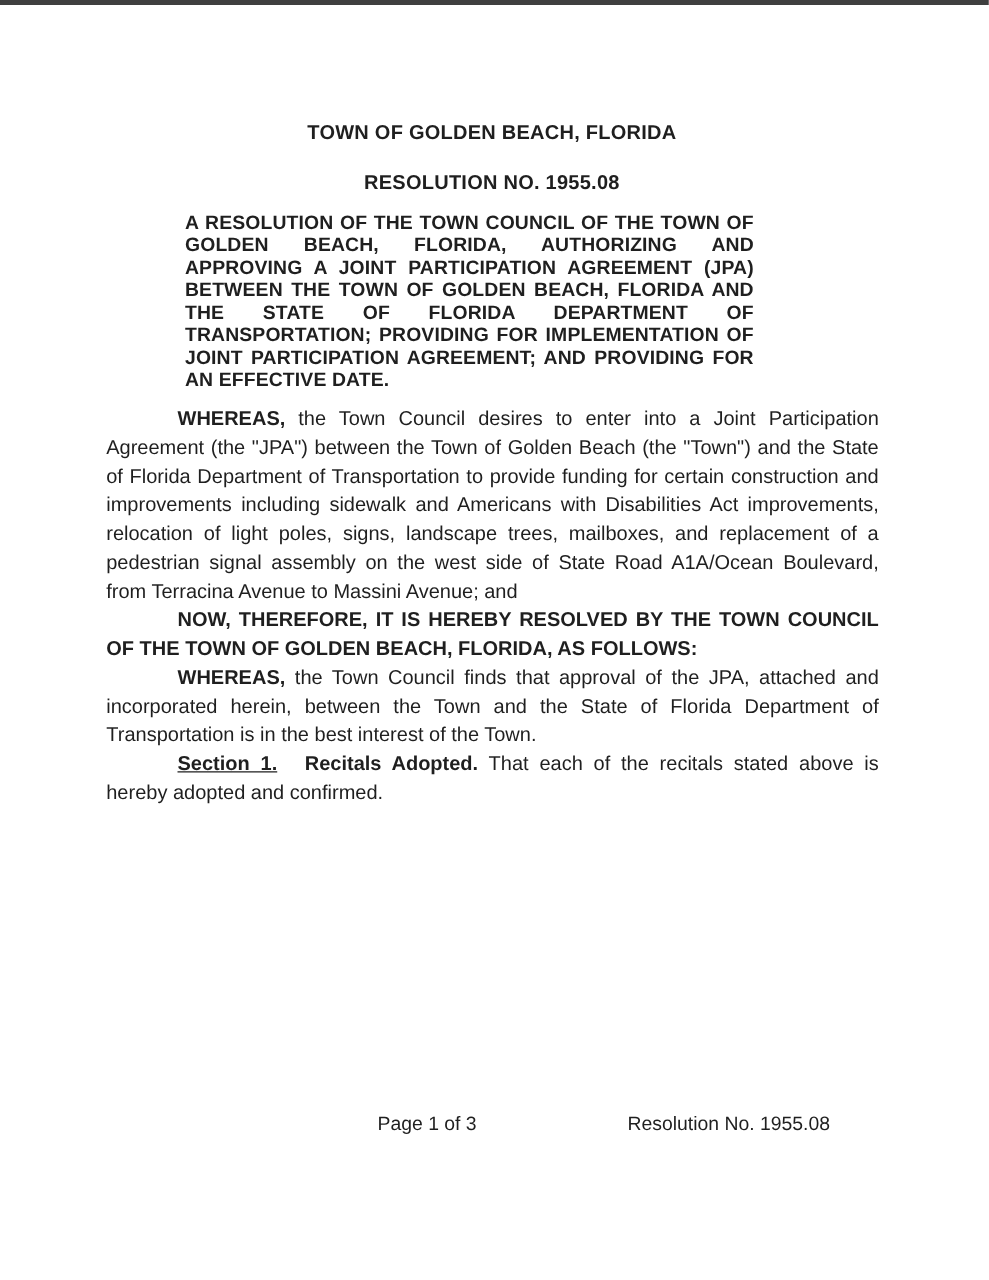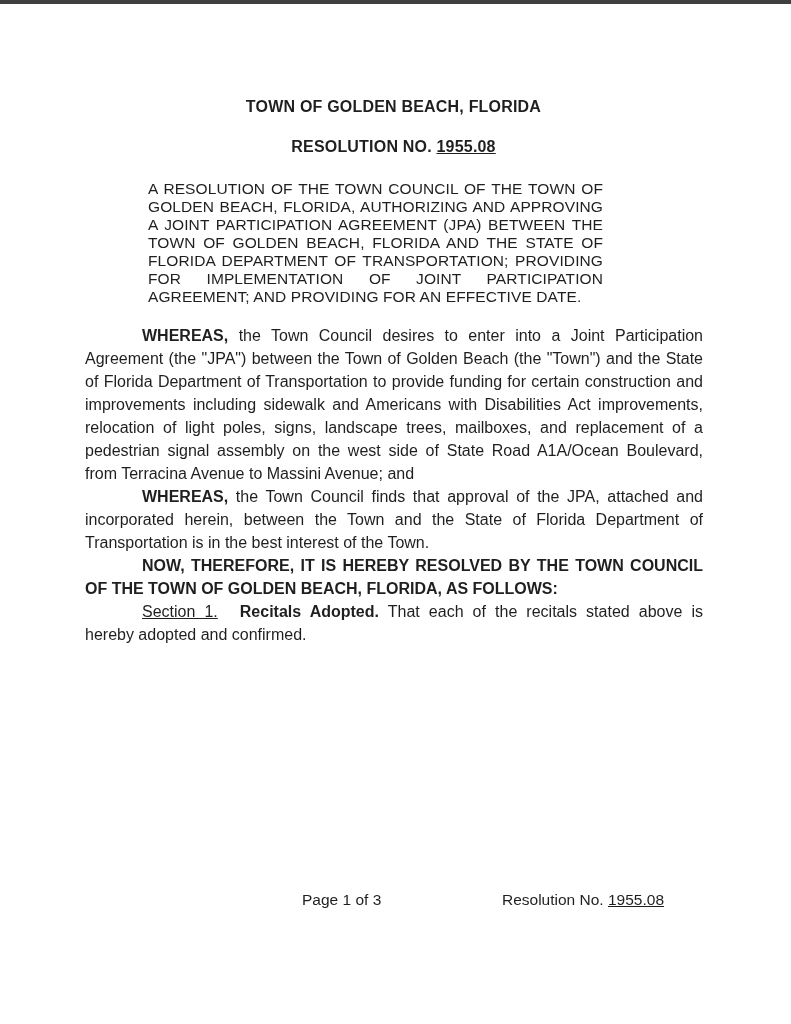--- a/index.html
+++ b/index.html
@@ -35,45 +35,45 @@
   }
   .doc-resolution-no {
     position: absolute;
     top: 138px; left: 85px;
     width: 617px;
     text-align: center;
     font-weight: bold;
     font-size: 16px;
     letter-spacing: 0.2px;
   }
-  .u { text-decoration: underline; }
+  .u { }
   .summary-block {
     position: absolute;
-    top: 180px; left: 148px;
+    top: 170px; left: 148px;
     width: 455px;
-    font-weight: normal;
+    font-weight: bold;
     font-size: 15.5px;
     line-height: 18px;
     text-align: justify;
     letter-spacing: 0.1px;
   }
   .body-text {
     position: absolute;
     top: 324px; left: 85px;
     width: 618px;
     font-size: 16px;
     line-height: 23px;
     text-align: justify;
   }
   .para {
     text-indent: 57px;
     margin: 0;
   }
   .bold { font-weight: bold; }
-  .section-num { font-weight: normal; text-decoration: underline; margin-right: 22px; }
+  .section-num { font-weight: bold; text-decoration: underline; margin-right: 22px; }
   .section-title { font-weight: bold; }
   .footer {
     position: absolute;
     top: 891px; left: 0;
     width: 753px;
     height: 24px;
     font-size: 15.5px;
   }
   .footer-page {
     position: absolute;
@@ -94,23 +94,23 @@
   <div class="doc-title">TOWN OF GOLDEN BEACH, FLORIDA</div>
 
   <div class="doc-resolution-no"><span>RESOLUTION NO. </span><span class="u">1955.08</span></div>
 
   <div class="summary-block">A RESOLUTION OF THE TOWN COUNCIL OF THE TOWN OF GOLDEN BEACH, FLORIDA, AUTHORIZING AND APPROVING A JOINT PARTICIPATION AGREEMENT (JPA) BETWEEN THE TOWN OF GOLDEN BEACH, FLORIDA AND THE STATE OF FLORIDA DEPARTMENT OF TRANSPORTATION; PROVIDING FOR IMPLEMENTATION OF JOINT PARTICIPATION AGREEMENT; AND PROVIDING FOR AN EFFECTIVE DATE.</div>
 
   <div class="body-text">
 
     <p class="para"><span class="bold">WHEREAS,</span><span> the Town Council desires to enter into a Joint Participation Agreement (the "JPA") between the Town of Golden Beach (the "Town") and the State of Florida Department of Transportation to provide funding for certain construction and improvements including sidewalk and Americans with Disabilities Act improvements, relocation of light poles, signs, landscape trees, mailboxes, and replacement of a pedestrian signal assembly on the west side of State Road A1A/Ocean Boulevard, from Terracina Avenue to Massini Avenue; and</span></p>
 
+    <p class="para bold">NOW, THEREFORE, IT IS HEREBY RESOLVED BY THE TOWN COUNCIL OF THE TOWN OF GOLDEN BEACH, FLORIDA, AS FOLLOWS:</p>
+
     <p class="para"><span class="bold">WHEREAS,</span><span> the Town Council finds that approval of the JPA, attached and incorporated herein, between the Town and the State of Florida Department of Transportation is in the best interest of the Town.</span></p>
-
-    <p class="para bold">NOW, THEREFORE, IT IS HEREBY RESOLVED BY THE TOWN COUNCIL OF THE TOWN OF GOLDEN BEACH, FLORIDA, AS FOLLOWS:</p>
 
     <p class="para"><span class="section-num">Section 1.</span><span class="section-title">Recitals Adopted.</span><span>  That each of the recitals stated above is hereby adopted and confirmed.</span></p>
 
   </div>
 
   <div class="footer">
     <span class="footer-page">Page 1 of 3</span>
     <span class="footer-resolution"><span>Resolution No. </span><span class="u">1955.08</span></span>
   </div>
 

